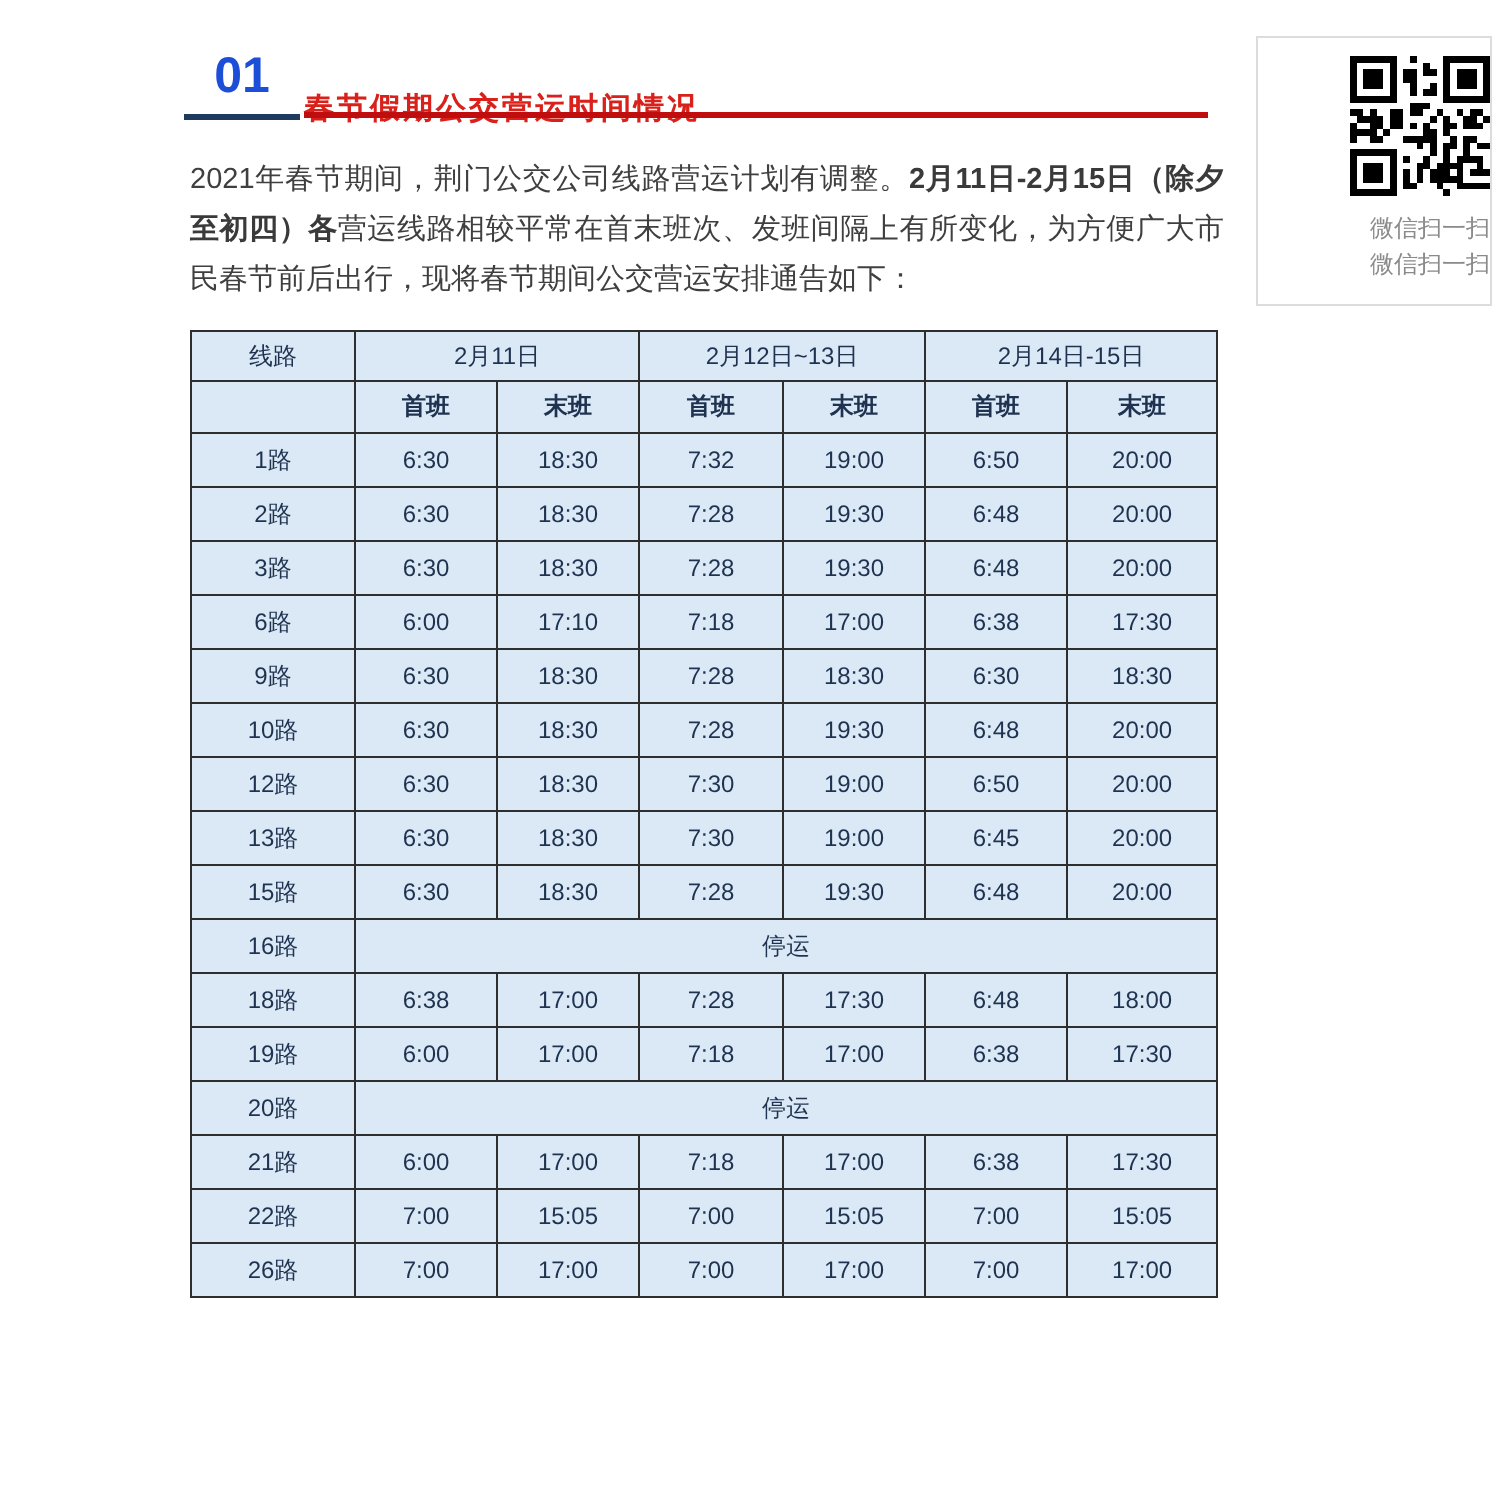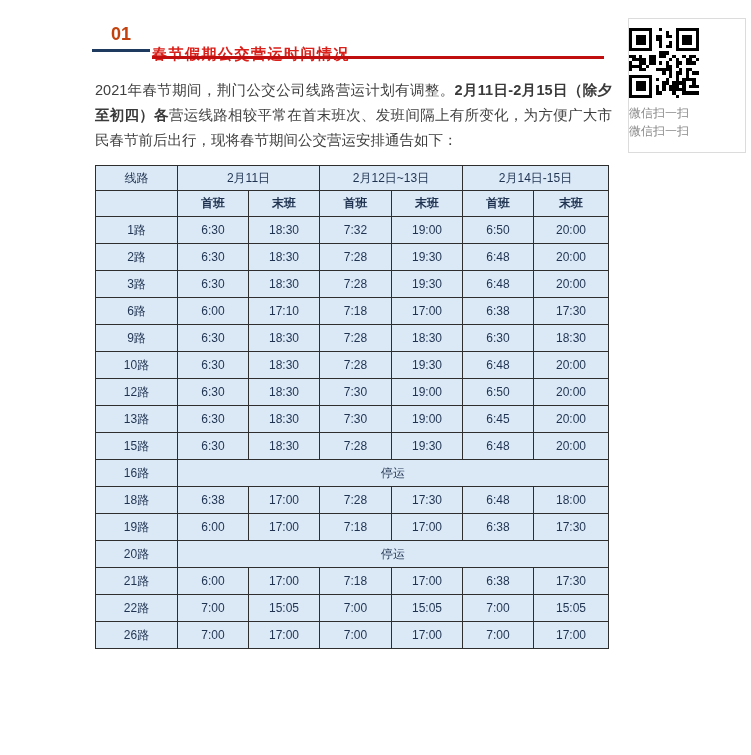--- a/index.html
+++ b/index.html
@@ -8,21 +8,21 @@
     background: #ffffff;
     overflow: hidden;
     font-family: "Liberation Sans", "DejaVu Sans", sans-serif;
     position: relative;
   }
   
   .section-header { position: absolute; left: 0; top: 0; width: 751px; }
   .section-num {
     position: absolute; left: 92px; top: 24px;
     width: 58px; text-align: center;
-    font-size: 18px; font-weight: bold; color: #c2410c;
+    font-size: 25px; font-weight: bold; color: #1d4ed8;
     padding-bottom: 4px;
     border-bottom: 3px solid #1e3a5f;
   }
   .section-title {
     position: absolute; left: 152px; top: 33px;
     font-size: 15px; font-weight: bold; color: #d9201a;
     letter-spacing: 1.5px;
     margin-top: 12px;
   }
   .red-line {
@@ -56,21 +56,21 @@
   }
   .sched thead tr.r1 th { height: 25px; font-weight: normal; }
   .sched thead tr.r2 th { height: 26px; font-weight: bold; }
   .sched tbody td { height: 27px; }
   
   .qr-panel {
     position: absolute; left: 628px; top: 18px;
     width: 118px; height: 135px;
     border: 1px solid #dcdcdc;
     background: #ffffff;
-    text-align: left;
+    text-align: right;
   }
   .qr-code { margin-top: 9px; }
   .qr-caption {
     color: #8a8a8a; font-size: 12px; line-height: 18px;
     margin-top: 2px;
   }
 </style>
 </head>
 <body>
 

